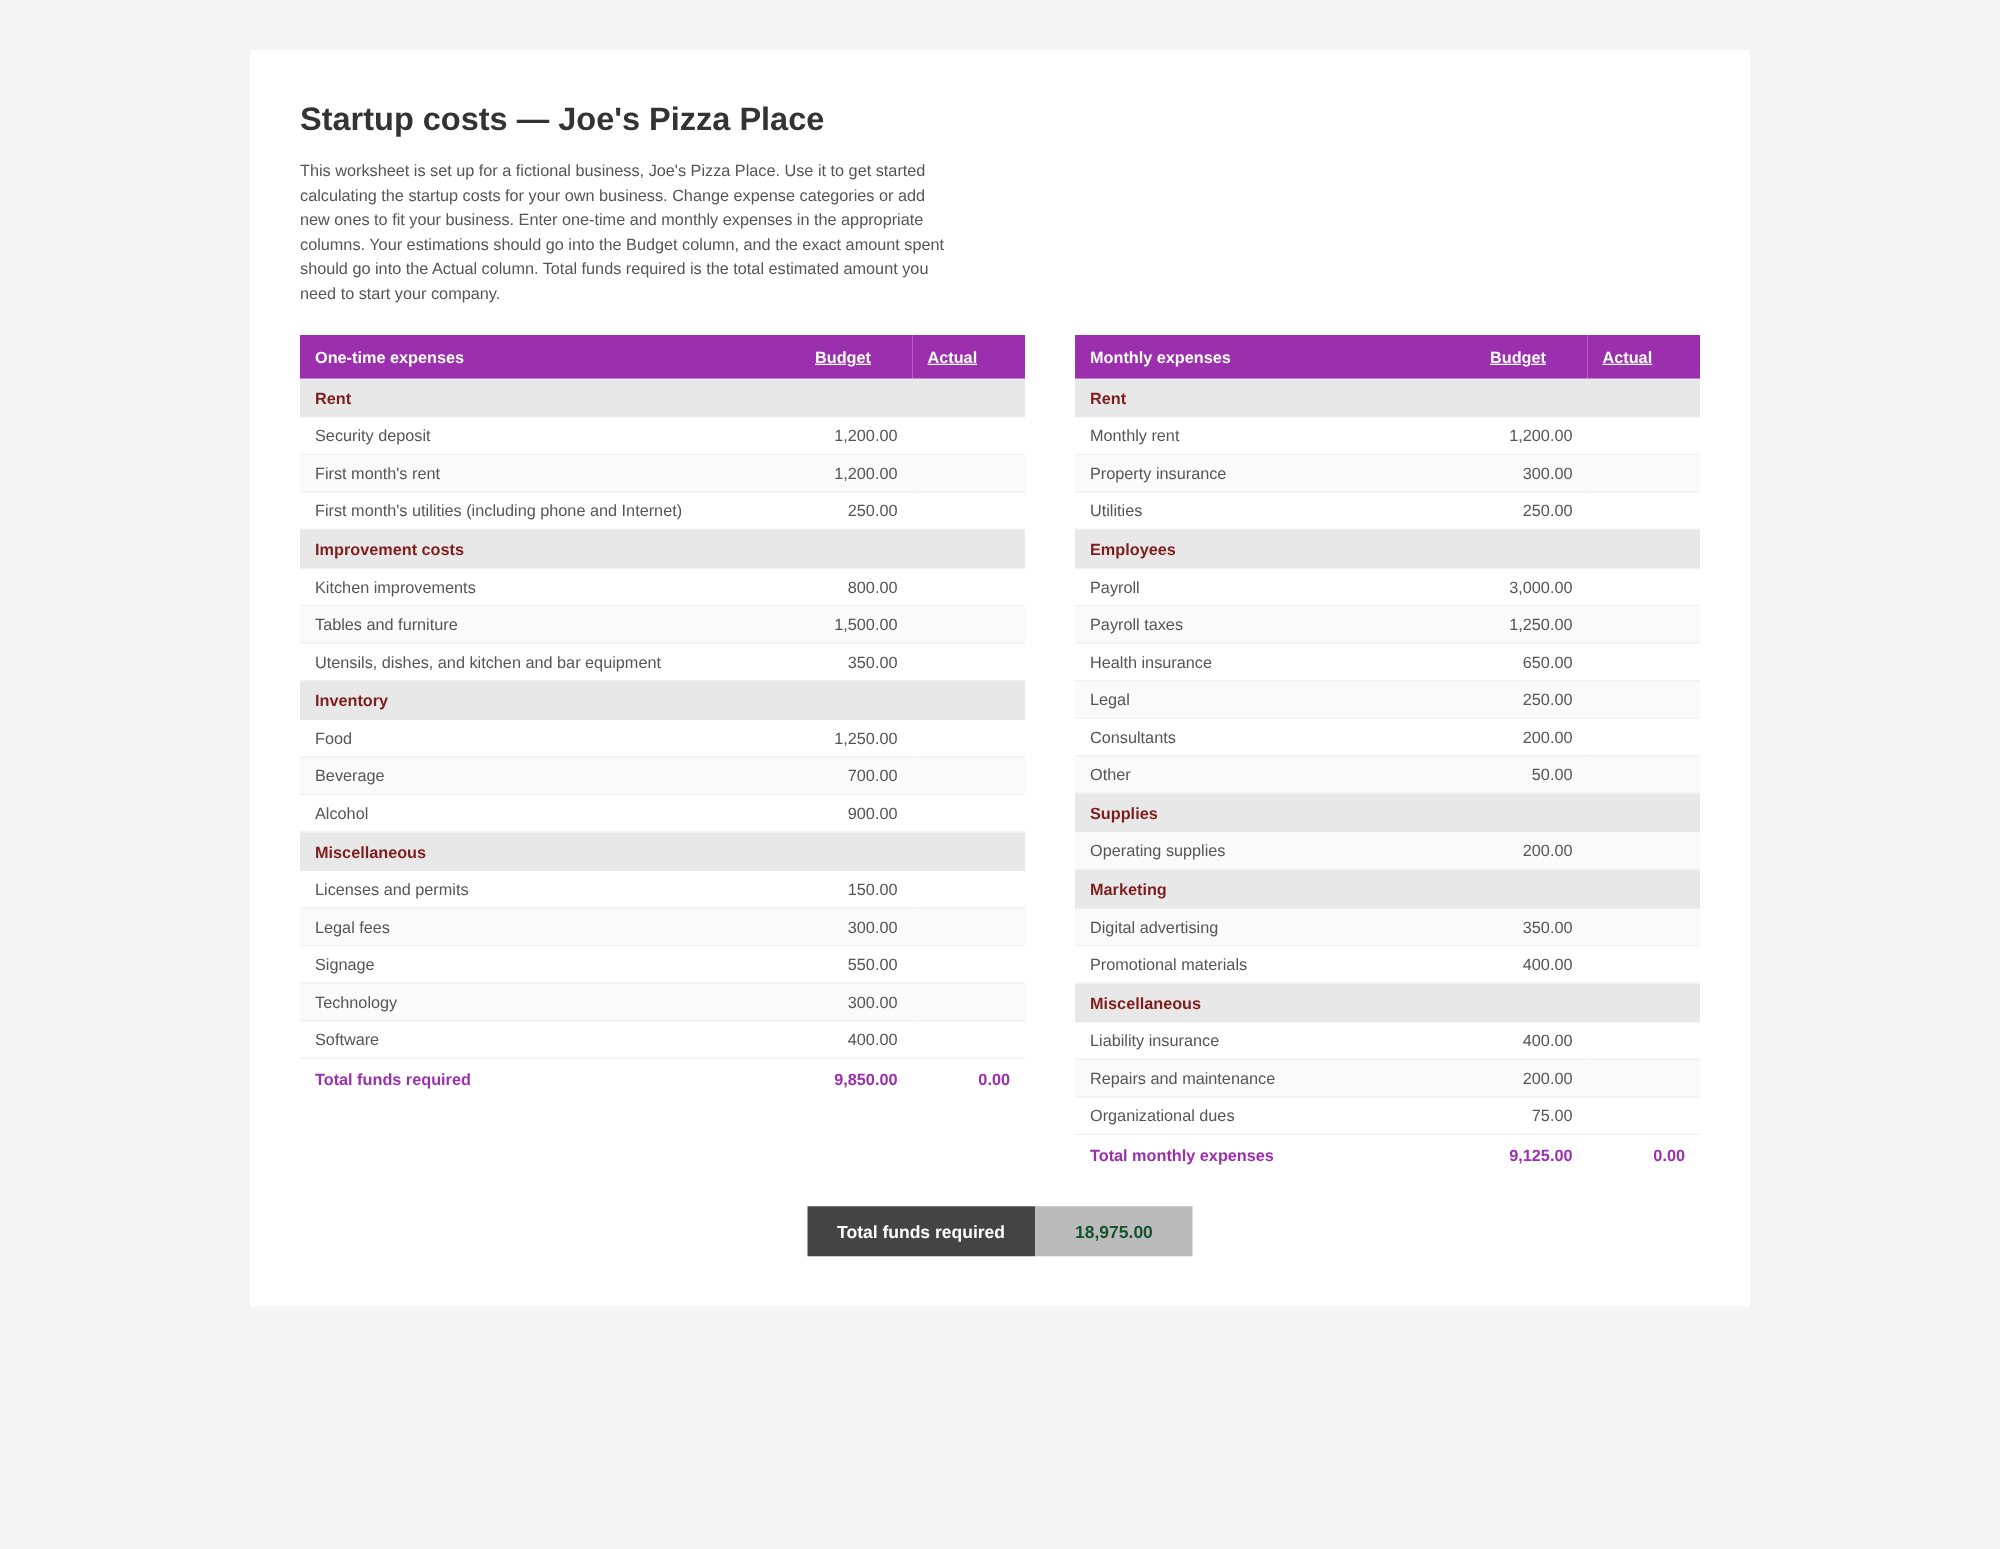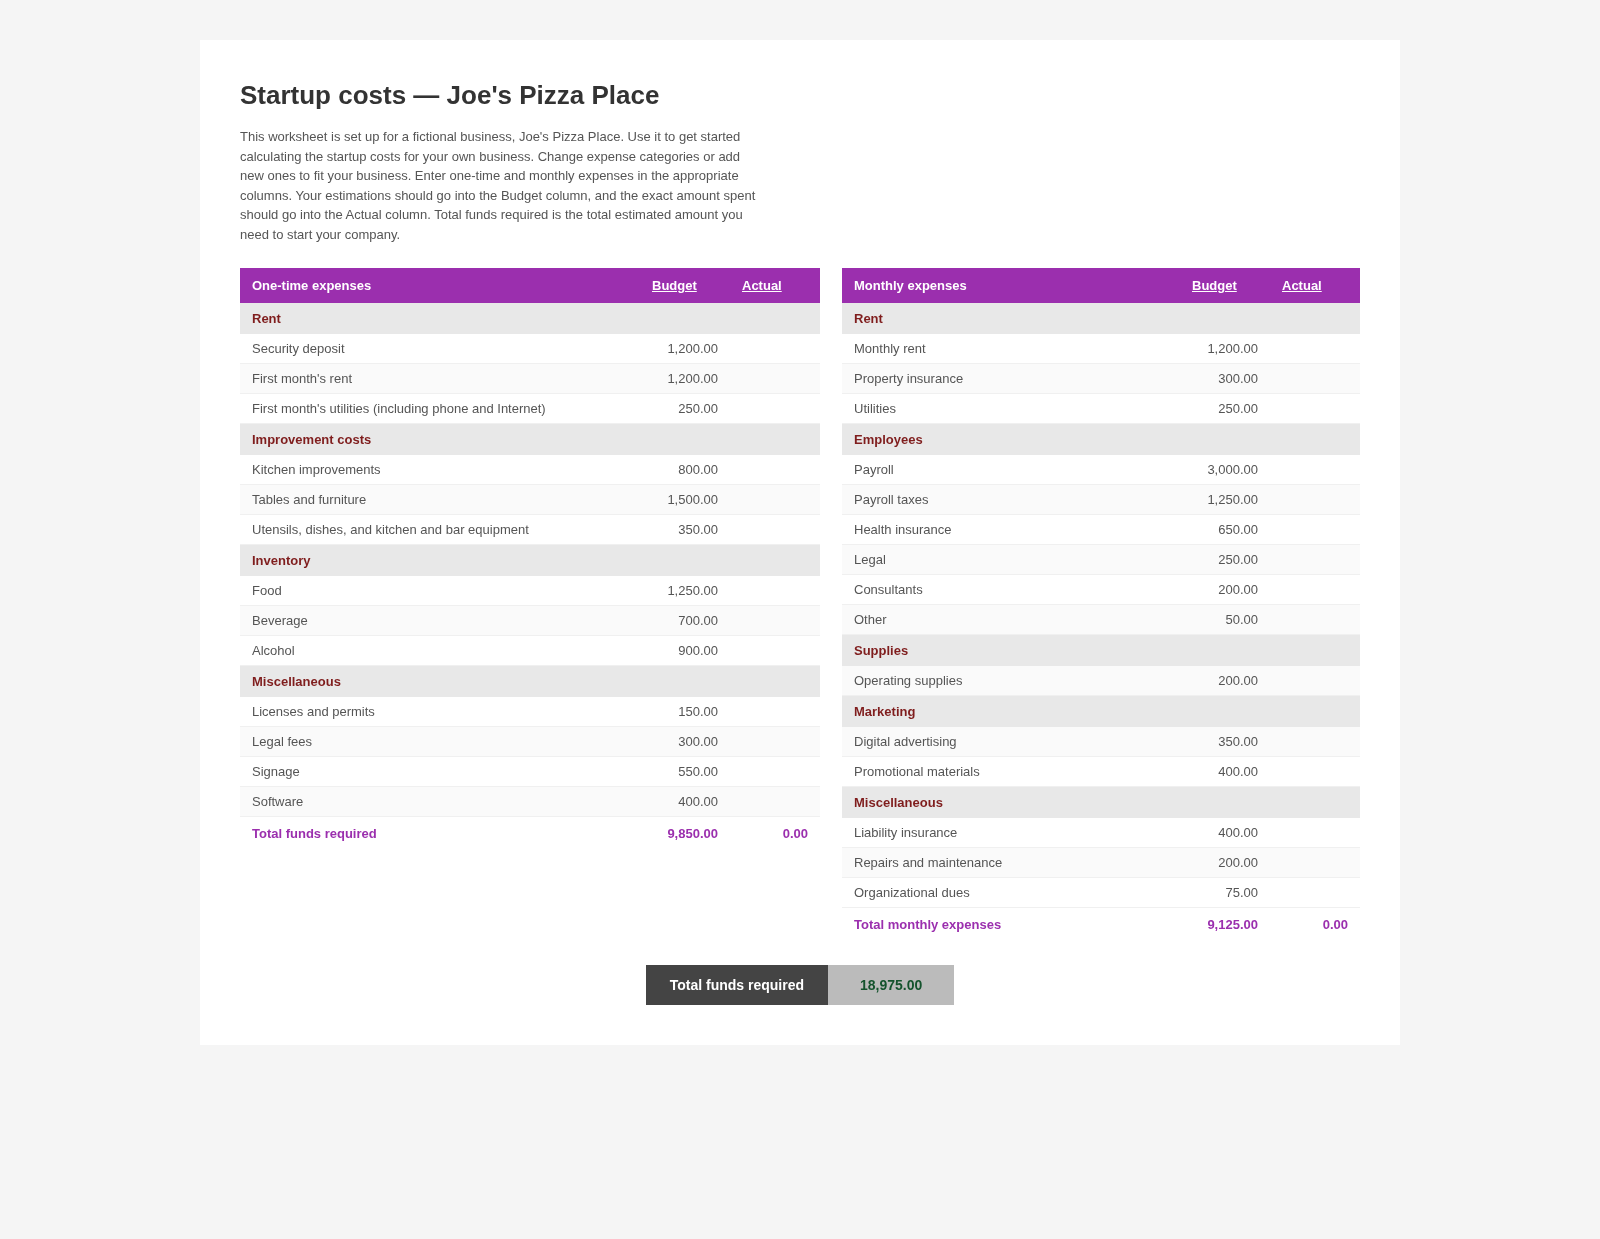--- a/index.html
+++ b/index.html
@@ -23,21 +23,21 @@
     }
     .intro {
       font-size: 13px;
       color: #555;
       line-height: 1.5;
       max-width: 520px;
       margin-bottom: 24px;
     }
     .main-layout {
       display: flex;
-      gap: 22px;
+      gap: 40px;
       align-items: flex-start;
     }
     .left-panel {
       flex: 0 0 580px;
     }
     .right-panel {
       flex: 1;
     }
     table {
       width: 100%;
@@ -192,20 +192,25 @@
               <td>Legal fees</td>
               <td>300.00</td>
               <td></td>
             </tr>
             <tr class="data-row">
               <td>Signage</td>
               <td>550.00</td>
               <td></td>
             </tr>
             <tr class="data-row">
+              <td>Technology</td>
+              <td>300.00</td>
+              <td></td>
+            </tr>
+            <tr class="data-row">
               <td>Software</td>
               <td>400.00</td>
               <td></td>
             </tr>
             <tr class="total-row">
               <td>Total funds required</td>
               <td>9,850.00</td>
               <td>0.00</td>
             </tr>
           </tbody>

